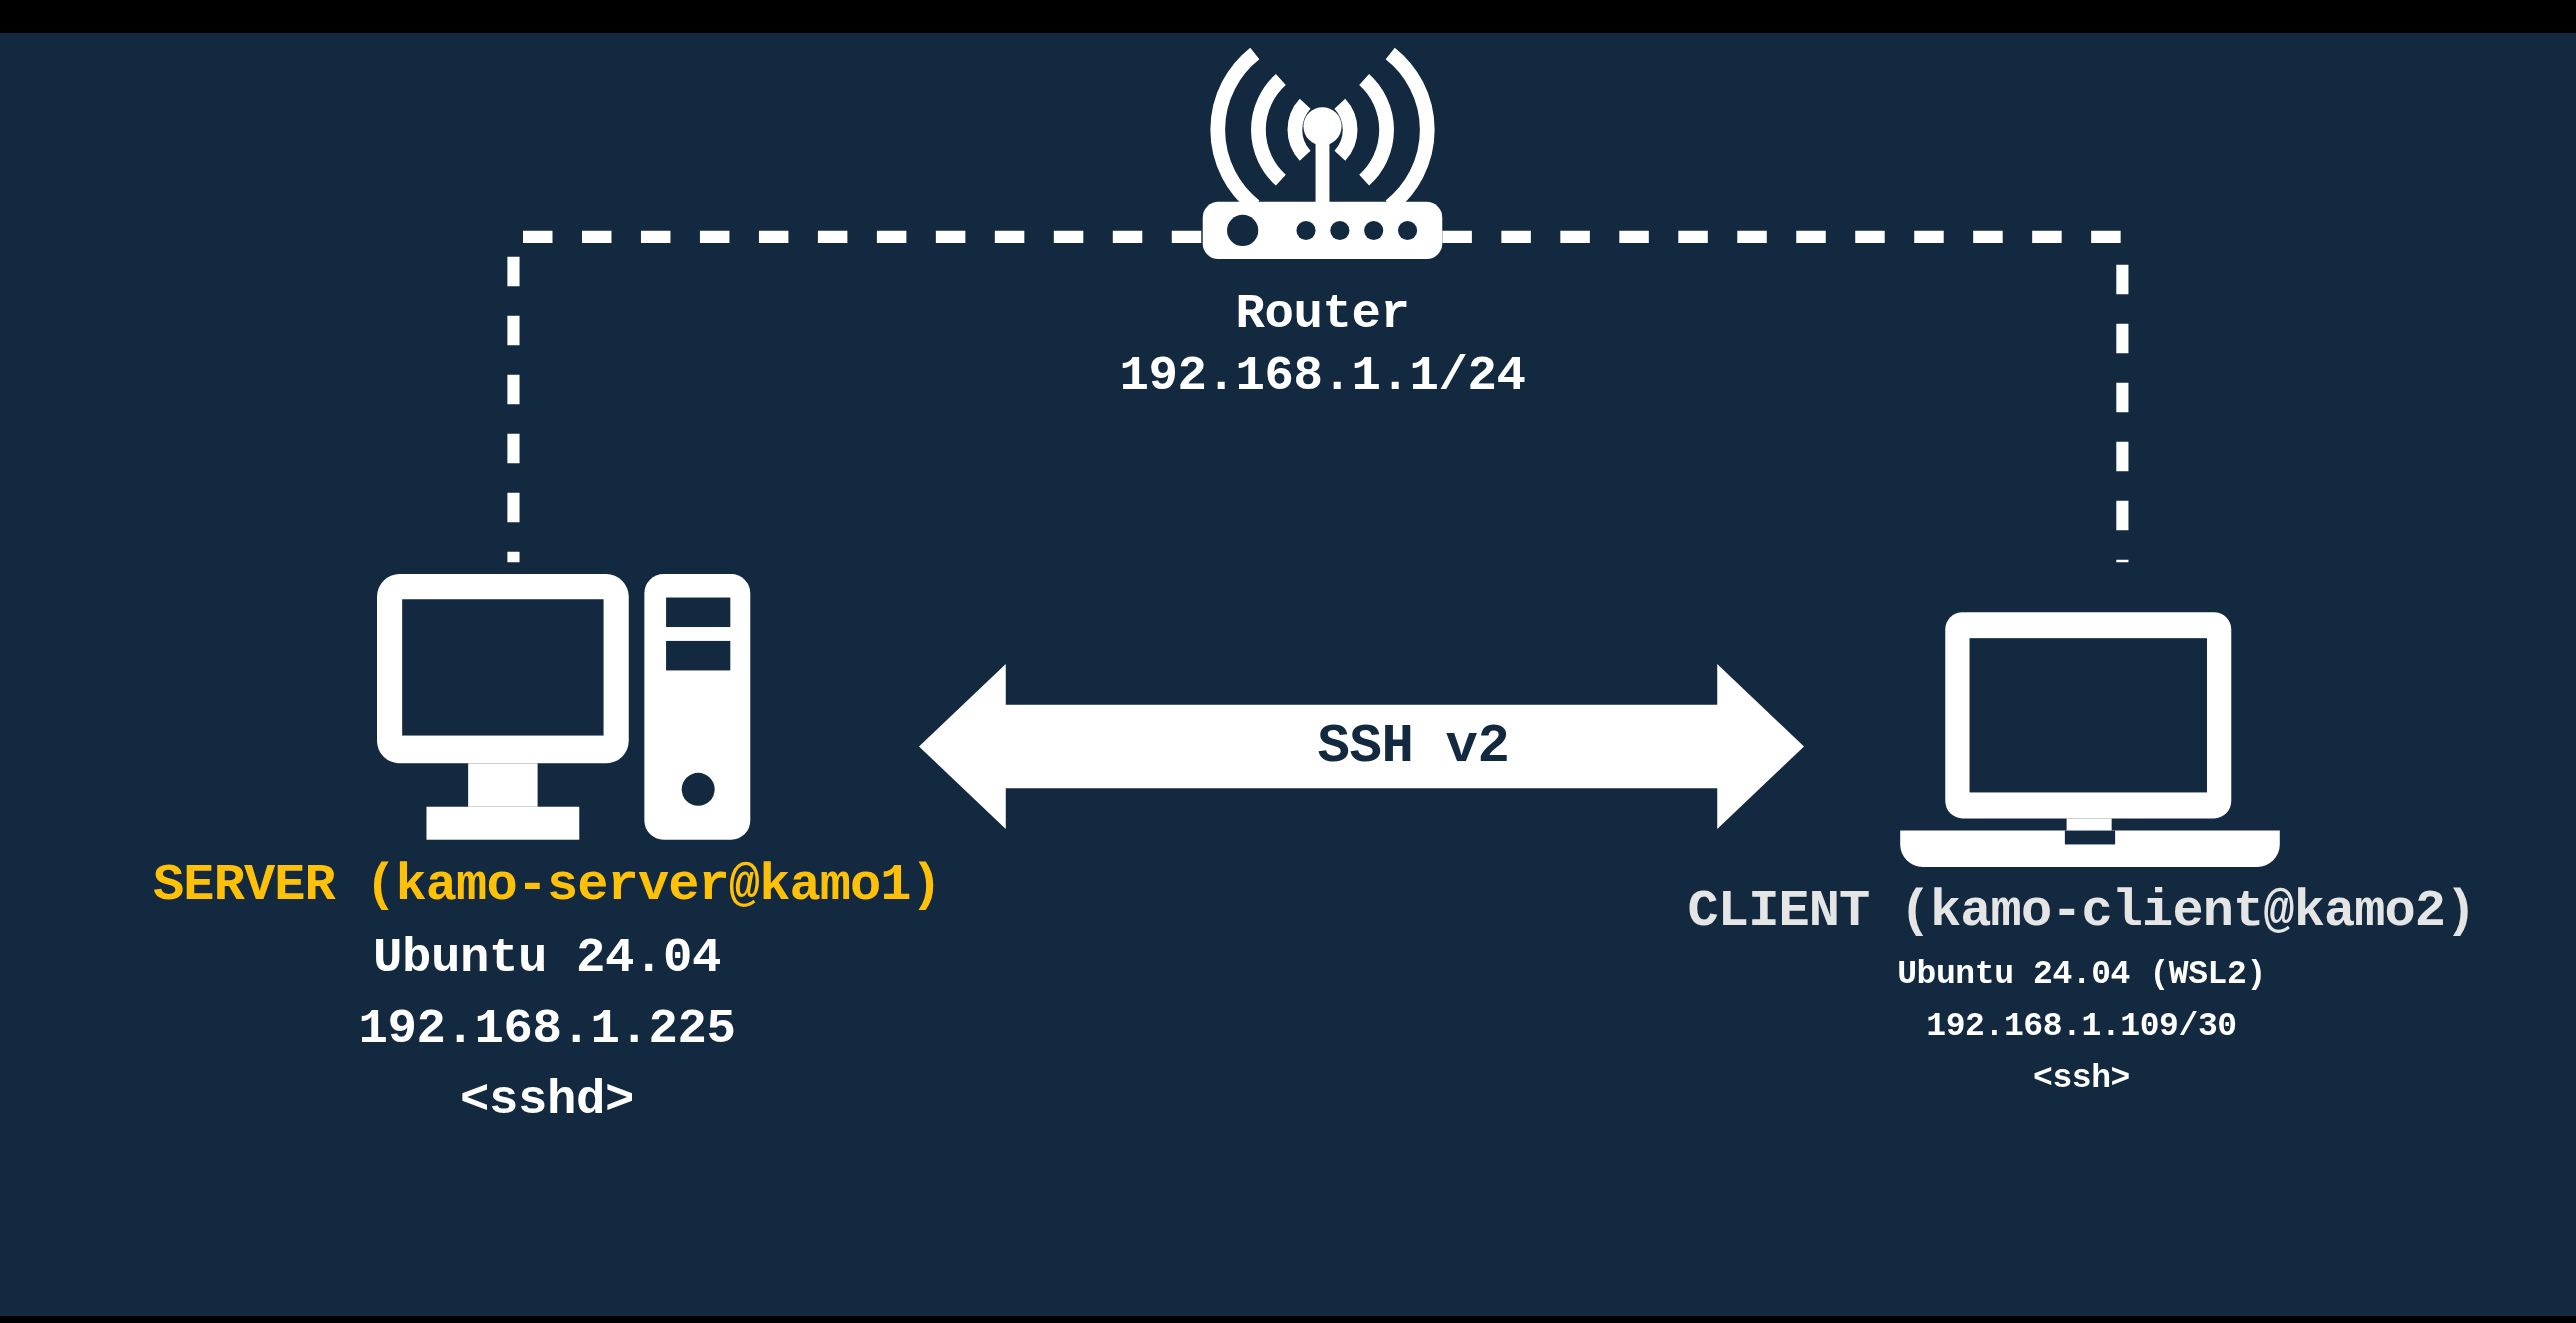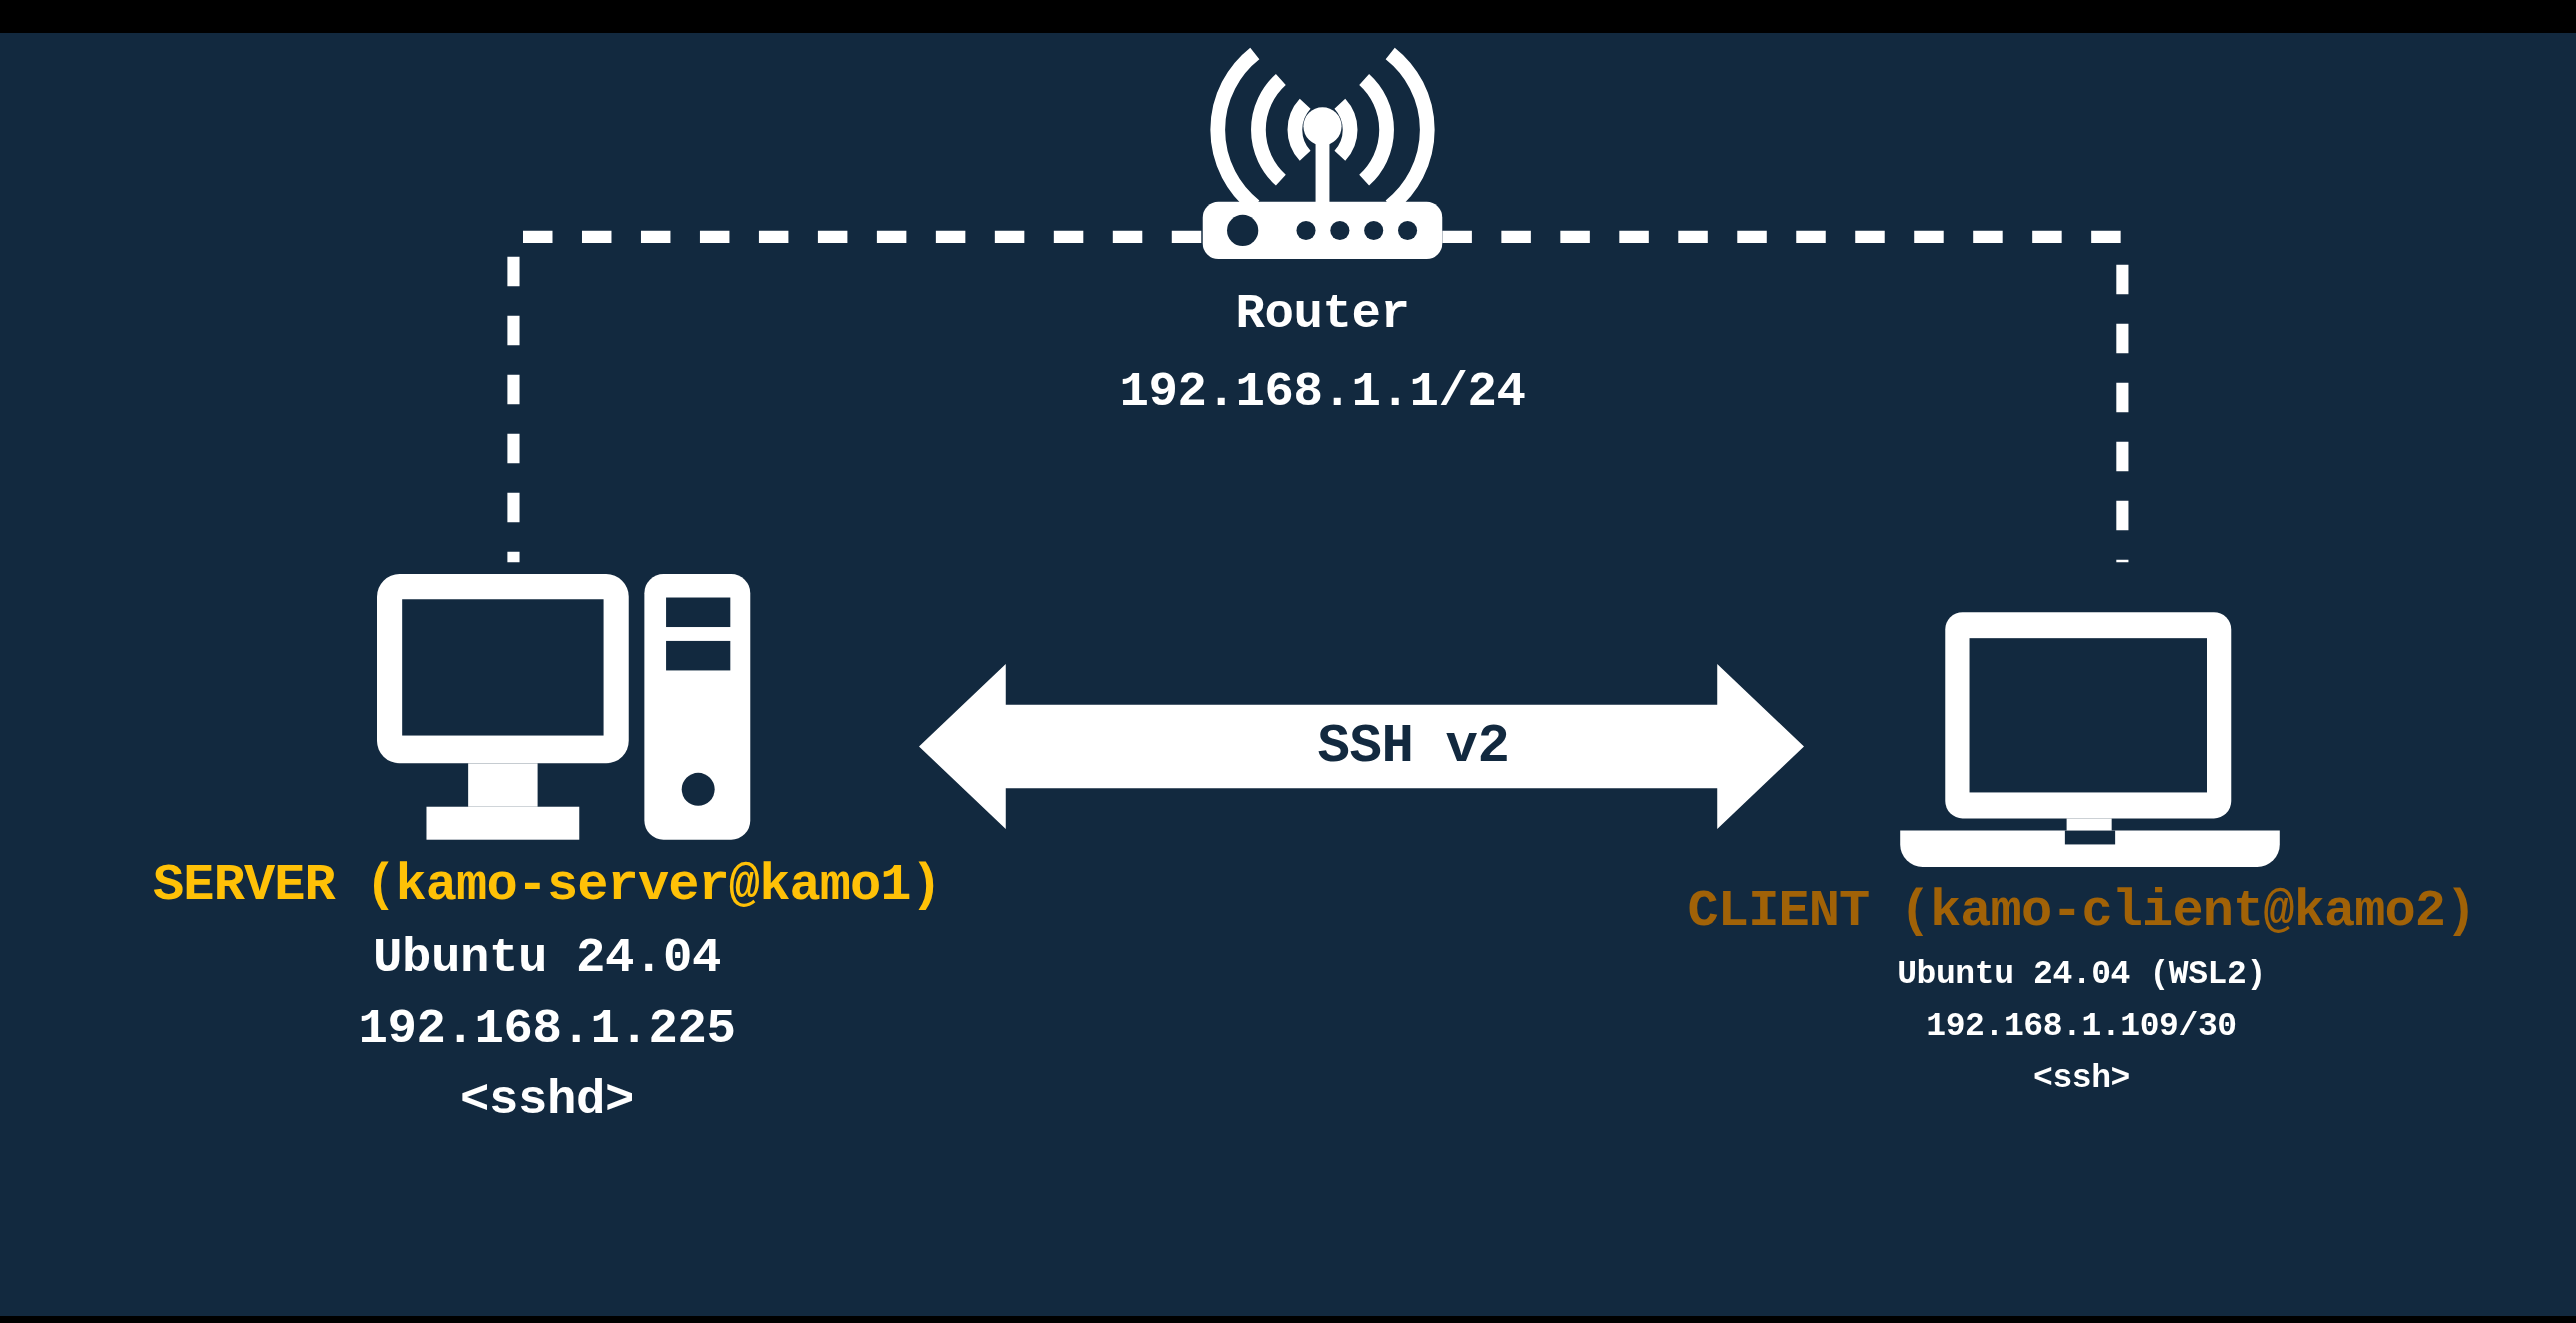--- a/index.html
+++ b/index.html
@@ -47,21 +47,21 @@
     left: 971px;
     top: 286px;
     width: 703px;
     text-align: center;
     color: #ffffff;
     font-weight: bold;
     font-size: 49px;
     line-height: 1.18;
     letter-spacing: -0.4px;
   }
-  .router-label .ip { display: block; margin-top: 20px; }
+  .router-label .ip { display: block; margin-top: 4px; }
 
   
   .dash-svg {
     position: absolute;
     left: 0;
     top: 0;
     width: 2576px;
     height: 1291px;
     pointer-events: none;
   }
@@ -114,21 +114,21 @@
     position: absolute;
     left: 1587px;
     top: 881px;
     width: 989px;
     text-align: center;
     font-weight: bold;
     line-height: 1.2;
   }
   .client-text .title {
     display: block;
-    color: #a16207;
+    color: #e5e5e5;
     font-size: 52px;
     letter-spacing: -0.9px;
   }
   .client-text .sub {
     display: block;
     color: #ffffff;
     font-size: 33px;
     margin-top: 12px;
     letter-spacing: -0.4px;
   }

